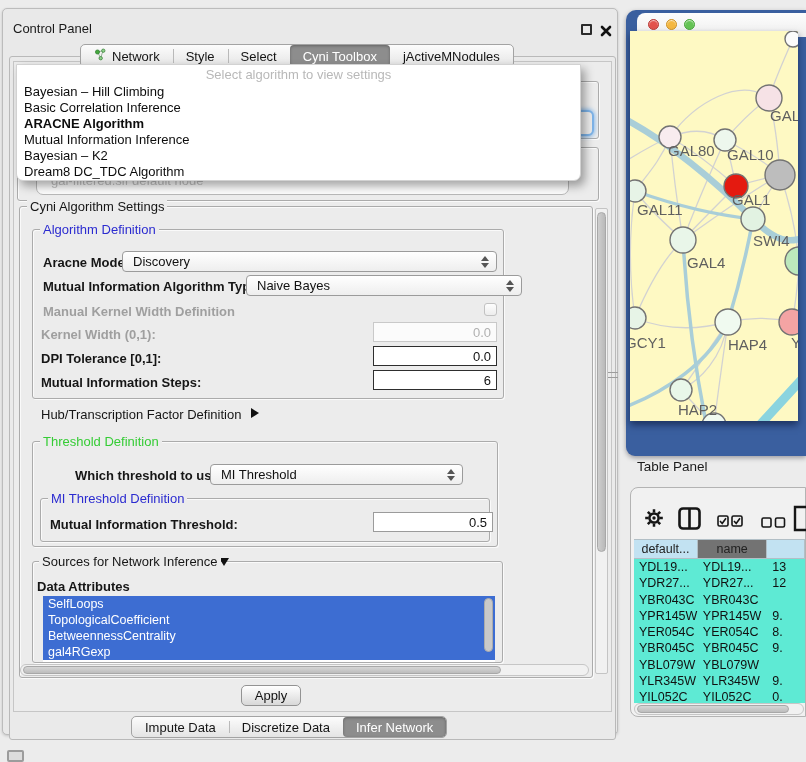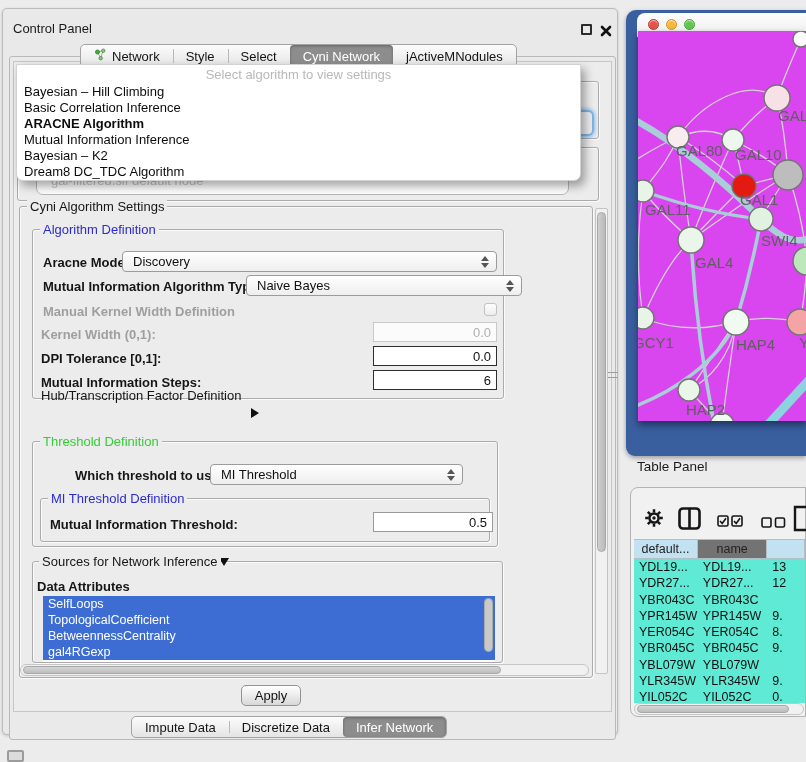--- a/index.html
+++ b/index.html
@@ -62,21 +62,21 @@
   
   .bgcombo{position:absolute;left:33px;top:157px;width:533px;height:29px;border:1px solid #b8b8b8;border-radius:7px;
            background:#fcfcfc;font-size:13px;line-height:27px;color:#c2c2c2;padding-left:14px;z-index:2}
   .focusbtn{position:absolute;left:569px;top:101px;width:22px;height:26px;border:2px solid #7db3e8;border-radius:6px;
             background:#ececec;box-shadow:0 0 4px 1px #8cbcec;z-index:2}
   
   .netwin{position:absolute;left:626px;top:10px;width:180px;height:446px;background:#3a5f9f;
           border-radius:10px 0 0 9px;box-shadow:0 2px 5px rgba(0,0,20,.35)}
   .nettitle{position:absolute;left:11px;top:3px;right:0;height:24px;background:linear-gradient(#fdfdfd,#eeeeee);border-radius:8px 0 0 0}
   .light{position:absolute;top:6px;width:11px;height:11px;border-radius:50%;box-shadow:inset 0 1px 1px rgba(255,255,255,.7)}
-  .netcanvas{position:absolute;left:12px;top:21px;width:168px;height:390px;background:#d946ef;box-shadow:0 4px 7px rgba(5,15,45,.55)}
+  .netcanvas{position:absolute;left:4px;top:21px;width:168px;height:390px;background:#fef9c3;box-shadow:0 4px 7px rgba(5,15,45,.55)}
   .splitdash{position:absolute;left:608px;top:372px;width:10px;height:6px;border-top:1px solid #9c9c9c;border-bottom:1px solid #9c9c9c}
   
   .tp-title{position:absolute;left:637px;top:459px;font-size:13.5px;color:#1a1a1a}
   .tblwin{position:absolute;left:630px;top:487px;width:176px;height:230px;background:#f1f1f1;border:1px solid #b3b3b3;border-radius:8px 0 0 8px}
   .tbtool{position:absolute;left:0;top:12px;right:0;height:36px}
   .thead{position:absolute;left:3px;top:51px;right:0;height:20px;display:flex}
   .th{font-size:12.5px;line-height:18px;text-align:center;color:#222;background:#737373;
       border:1px solid #b2bfc6;border-left:none;overflow:hidden;white-space:nowrap}
   .th.selcol{background:#c2e2f2}
   .tbody{position:absolute;left:3px;top:71px;right:0;height:144px;background:#5eead4;overflow:hidden}
@@ -111,21 +111,21 @@
             </svg></span>
           <span>Network</span>
         </div>
         <div class="tab">
           <span>Style</span>
         </div>
         <div class="tab">
           <span>Select</span>
         </div>
         <div class="tab sel">
-          <span>Cyni Network</span>
+          <span>Cyni Toolbox</span>
         </div>
         <div class="tab">
           <span>jActiveMNodules</span>
         </div>
       </div>
 
     <div class="grp" style="left:14px;top:72px;width:582px;height:58px"></div>
     <div class="focusbtn"></div>
     <div class="grp" style="left:14px;top:138px;width:582px;height:54px"></div>
     <div class="bgcombo">gal-filtered.sif default node</div>
@@ -156,21 +156,21 @@
 
     <span class="lbl b dis" style="left:38px;top:318px">Kernel Width (0,1):</span>
     <input class="fld dis" style="left: 370px; top: 313px; width: 124px;" value="0.0">
 
     <span class="lbl b" style="left:38px;top:342px">DPI Tolerance [0,1]:</span>
     <input class="fld" style="left: 370px; top: 337px; width: 124px;" value="0.0">
 
     <span class="lbl b" style="left:38px;top:366px">Mutual Information Steps:</span>
     <input class="fld" style="left: 370px; top: 361px; width: 124px;" value="6">
 
-    <span class="lbl" style="left:38px;top:379px">Hub/Transcription Factor Definition</span>
+    <span class="lbl" style="left:38px;top:398px">Hub/Transcription Factor Definition</span>
     <span class="tri-r" style="left:248px;top:399px"></span>
 
     <div class="grp" style="left:29px;top:432px;width:466px;height:106px"></div>
     <div class="glabel green" style="left:37px;top:425px">Threshold Definition</div>
 
     <span class="lbl b" style="left:72px;top:459px">Which threshold to use:</span>
     <div class="combo" style="left:207px;top:455px;width:253px">
       <span>MI Threshold</span>
       <span class="arr"></span>
     </div>

